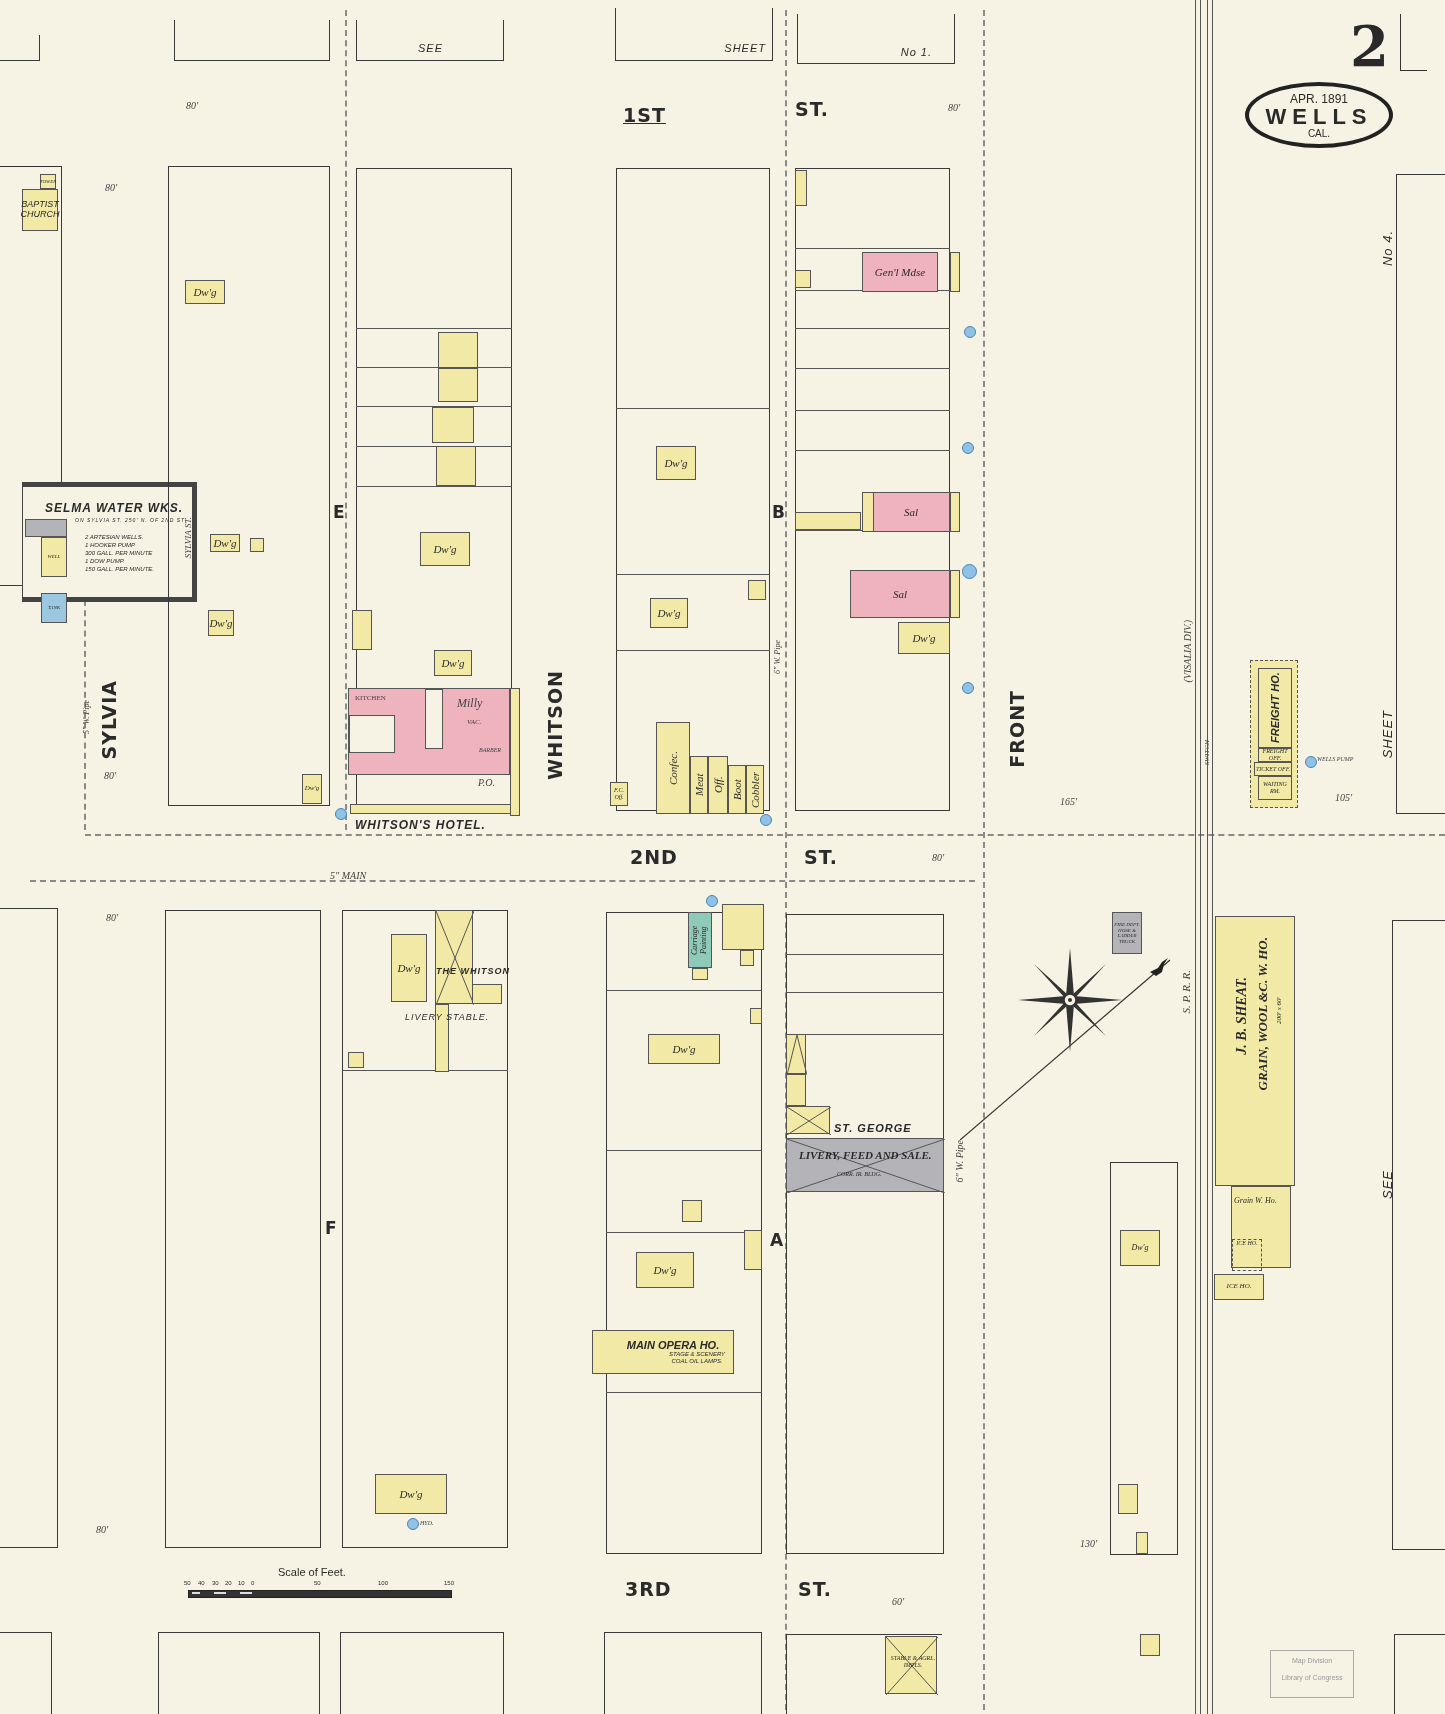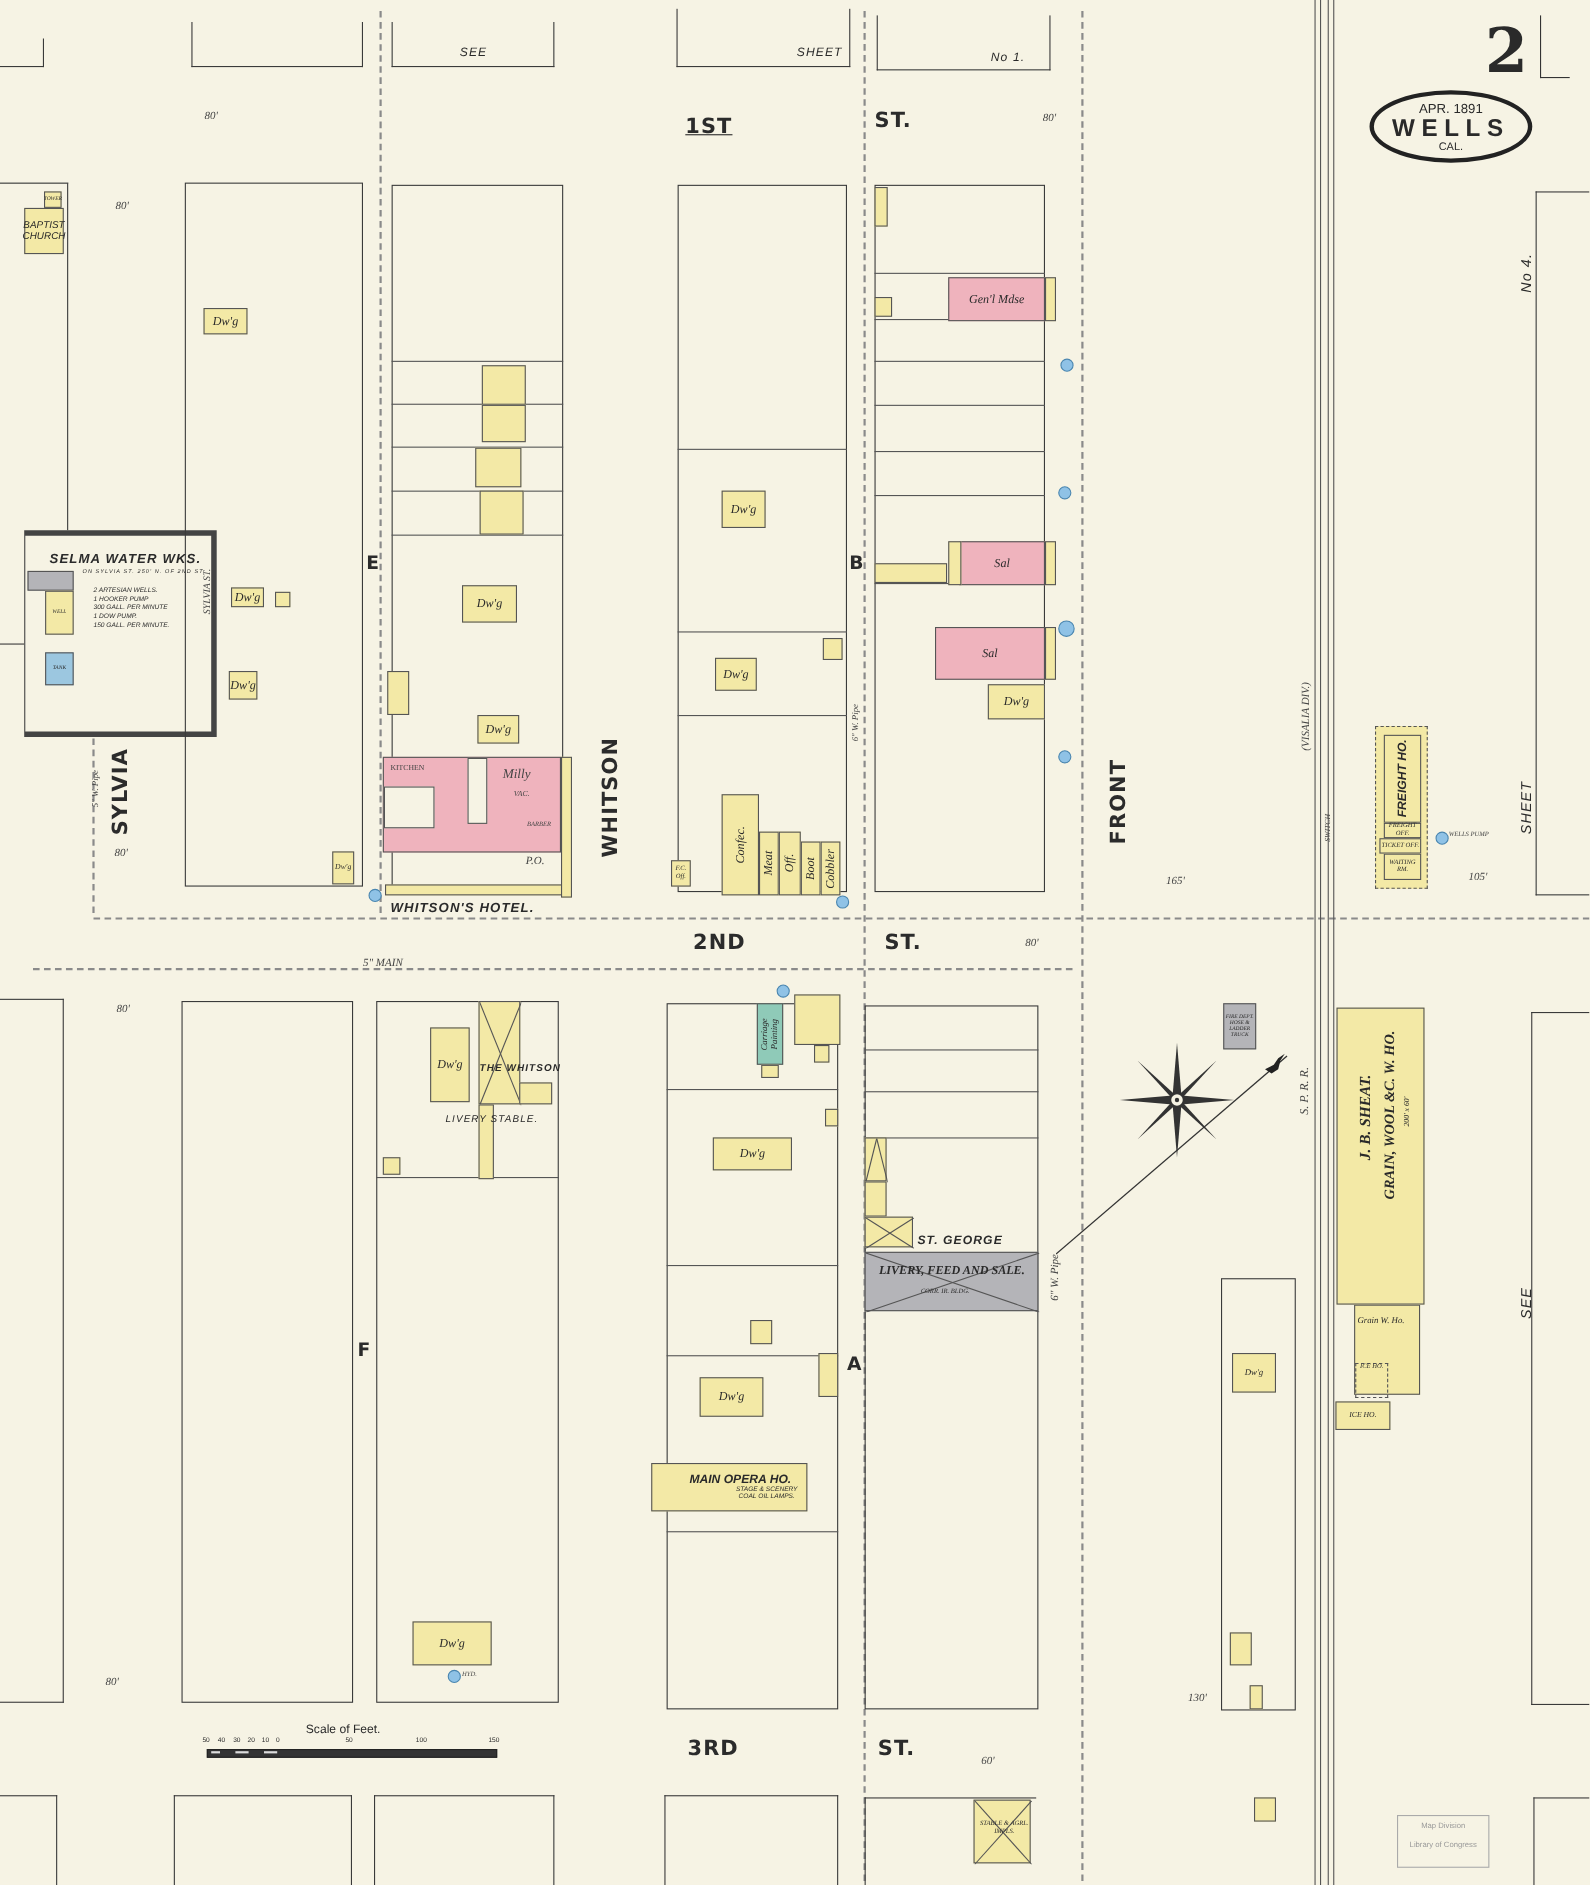--- a/index.html
+++ b/index.html
@@ -73,21 +73,21 @@
 <span class="small abs" style="left:330px;top:870px;">5" MAIN</span>
 
 <div class="openblock" style="left:0;top:166px;width:62px;height:420px;border-left:none;border-top:1.5px solid #333;"></div>
 <div class="bldg dw" style="left:22px;top:189px;width:36px;height:42px;font-style:italic;font-size:9px;font-family:'Liberation Sans',sans-serif;">
   <span>BAPTIST CHURCH</span>
 </div>
 <div class="bldg dw" style="left:40px;top:174px;width:16px;height:15px;font-size:5px;">
     <span>TOWER</span>
   </div>
 
-<div class="abs" style="left:22px;top:482px;width:175px;height:188px;border-top:5px solid #444;border-right:5px solid #444;border-bottom:5px solid #444;border-left:1px solid #444;background:#f6f3e4;box-sizing:border-box;">
+<div class="abs" style="left:22px;top:482px;width:175px;height:120px;border-top:5px solid #444;border-right:5px solid #444;border-bottom:5px solid #444;border-left:1px solid #444;background:#f6f3e4;box-sizing:border-box;">
   <div class="label" style="left:22px;top:14px;font-size:12px;font-weight:bold;">SELMA WATER WKS.</div>
   <div class="label" style="left:52px;top:30px;font-size:5px;">ON SYLVIA ST. 250' N. OF 2ND ST.</div>
   <div class="abs" style="left:62px;top:46px;font-size:6px;font-style:italic;line-height:8px;">
     <div>2 ARTESIAN WELLS.</div>
     <div>1 HOOKER PUMP</div>
     <div>300 GALL. PER MINUTE</div>
     <div>1 DOW PUMP.</div>
     <div>150 GALL. PER MINUTE.</div>
   </div>
   <div class="bldg st" style="left:2px;top:32px;width:42px;height:18px;"></div>
@@ -186,21 +186,21 @@
 <div class="lot" style="left:795px;top:248px;width:155px;"></div>
 <div class="lot" style="left:795px;top:290px;width:155px;"></div>
 <div class="lot" style="left:795px;top:328px;width:155px;"></div>
 <div class="lot" style="left:795px;top:368px;width:155px;"></div>
 <div class="lot" style="left:795px;top:410px;width:155px;"></div>
 <div class="lot" style="left:795px;top:450px;width:155px;"></div>
 <div class="lot" style="left:795px;top:530px;width:155px;"></div>
 <div class="bldg dw" style="left:795px;top:170px;width:12px;height:36px;"></div>
 <div class="bldg dw" style="left:795px;top:270px;width:16px;height:18px;"></div>
 <div class="bldg dw" style="left:862px;top:256px;width:24px;height:16px;"></div>
-<div class="bldg br" style="left:862px;top:252px;width:88px;height:40px;">
+<div class="bldg br" style="left:862px;top:252px;width:76px;height:40px;">
     <span>Gen'l Mdse</span>
   </div>
 <div class="bldg dw" style="left:950px;top:252px;width:10px;height:40px;"></div>
 <div class="bldg dw" style="left:795px;top:512px;width:66px;height:18px;"></div>
 <div class="bldg br" style="left:872px;top:492px;width:78px;height:40px;">
     <span>Sal</span>
   </div>
 <div class="bldg dw" style="left:862px;top:492px;width:12px;height:40px;"></div>
 <div class="bldg dw" style="left:950px;top:492px;width:10px;height:40px;"></div>
 <div class="bldg br" style="left:850px;top:570px;width:100px;height:48px;">

